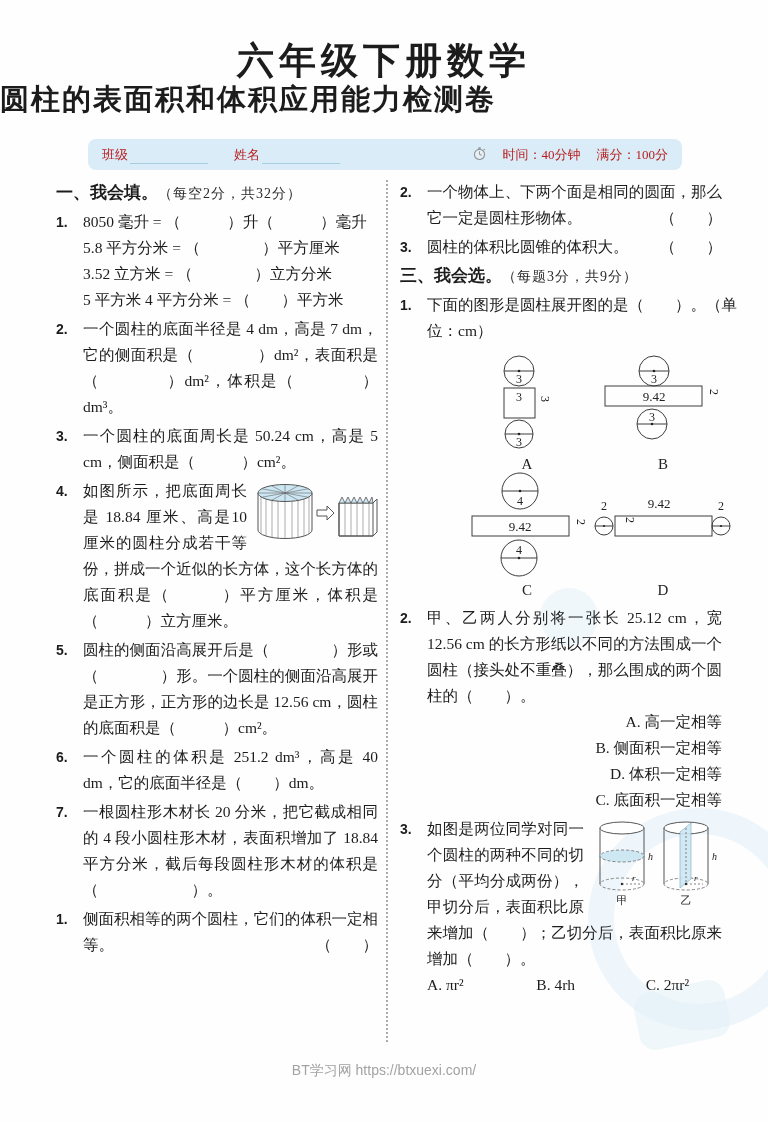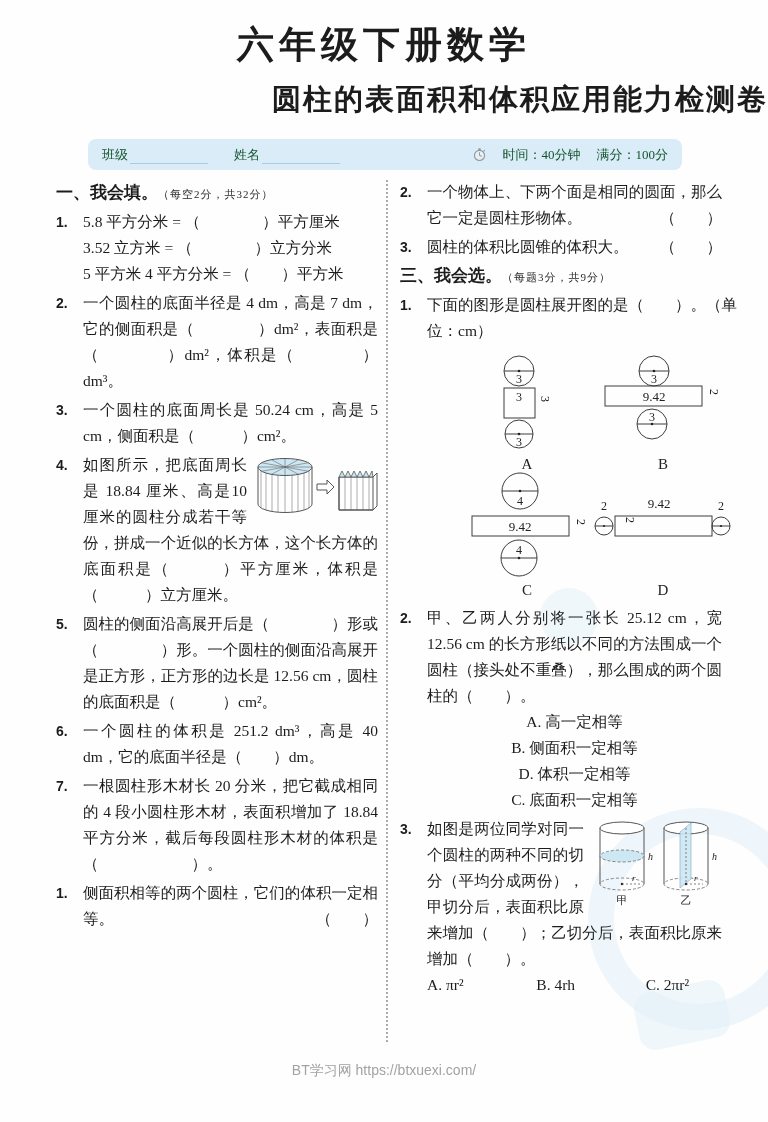--- a/index.html
+++ b/index.html
@@ -4,44 +4,44 @@
 <style>
   html,body{margin:0;padding:0;background:#ffffff;}
   .page{position:relative;width:768px;height:1122px;background:#fefefe;overflow:hidden;
         font-family:"Liberation Serif","DejaVu Serif",serif;color:#1c1c1c;}
   
   .wm{position:absolute;z-index:0;pointer-events:none;}
   .wm-ring{left:588px;top:808px;width:170px;height:170px;border:26px solid #e2f0f8;border-radius:50%;opacity:.6;}
   .wm-dot{left:540px;top:588px;width:58px;height:58px;background:#eaf4fa;border-radius:50%;opacity:.7;}
   .wm-blob{left:636px;top:986px;width:92px;height:58px;background:#e2f0f8;border-radius:16px;opacity:.55;transform:rotate(-12deg);}
   
-  .title{position:absolute;top:20px;left:0;width:100%;text-align:center;font-size:37px;font-weight:700;letter-spacing:5px;z-index:1;}
-  .subtitle{position:absolute;top:80px;left:0;width:100%;text-align:right;font-size:29px;font-weight:700;letter-spacing:2px;z-index:1;}
+  .title{position:absolute;top:36px;left:0;width:100%;text-align:center;font-size:37px;font-weight:700;letter-spacing:5px;z-index:1;}
+  .subtitle{position:absolute;top:80px;left:0;width:100%;text-align:left;font-size:29px;font-weight:700;letter-spacing:2px;z-index:1;}
   
   .hbar{position:absolute;left:88px;top:139px;width:594px;height:31px;background:#d9ecf7;border-radius:8px;
-        display:flex;align-items:center;padding:0 14px;box-sizing:border-box;font-size:13px;color:#14532d;z-index:1;font-family:Liberation Serif, serif;}
+        display:flex;align-items:center;padding:0 14px;box-sizing:border-box;font-size:13px;color:#b91c1c;z-index:1;font-family:Liberation Serif, serif;}
   .hfield{display:flex;align-items:flex-end;margin-right:26px;}
   .hfield .lbl{margin-right:2px;}
   .hline{display:inline-block;width:78px;border-bottom:1.5px solid #a6cde3;height:13px;}
-  .hmeta{display:flex;align-items:center;margin-left:auto;}
+  .hmeta{display:flex;margin-left:auto;}
   .hmeta .m{margin-left:16px;}
   .ticon{width:15px;height:15px;margin-left:6px;}
   
   .col{position:absolute;top:179px;width:322px;z-index:1;font-size:15.5px;line-height:26px;}
   .col-left{left:56px;}
   .col-right{left:400px;}
   .divider{position:absolute;left:386px;top:180px;height:862px;border-left:2px dotted #ababab;z-index:1;}
   .sec{font-weight:700;font-size:17px;margin:1px 0 2px 0;clear:both;}
-  .sec .note{font-weight:400;font-size:11px;color:#2a2a2a;letter-spacing:1px;}
+  .sec .note{font-weight:400;font-size:14px;color:#2a2a2a;letter-spacing:1px;}
   .q{display:flex;margin-bottom:3px;clear:both;}
   .qnum{flex:none;width:27px;font-weight:700;font-family:"Liberation Sans",sans-serif;font-size:14px;line-height:26px;}
   .qbody{flex:1;text-align:justify;}
   .fig-right{float:right;margin:0 0 2px 6px;}
   .tf{float:right;}
-  .optlist div{text-align:center;}
+  .optlist div{text-align:right;}
   .optrow{display:flex;clear:both;gap:33px;}
   .optrow span{flex:1;text-align:left;}
   svg text{font-family:"Liberation Serif","DejaVu Serif",serif;fill:#222;}
   .nets{display:block;margin:4px auto 2px auto;}
   
   .footer{position:absolute;top:1062px;left:0;width:100%;text-align:center;
           font-family:"Liberation Sans","DejaVu Sans",sans-serif;font-size:14px;color:#a3a3a3;z-index:1;}
 </style>
 </head>
 <body>
@@ -81,20 +81,21 @@
 
   <div class="col col-left">
 
     <div class="sec">
       <span>一、我会填。</span><span class="note">（每空2分，共32分）</span>
     </div>
 
     <div class="q">
       <div class="qnum">1.</div>
       <div class="qbody">
+        <div>8050 毫升 = （　　　）升（　　　）毫升</div>
         <div>5.8 平方分米 = （　　　　）平方厘米</div>
         <div>3.52 立方米 = （　　　　）立方分米</div>
         <div>5 平方米 4 平方分米 = （　　）平方米</div>
       </div>
     </div>
 
     <div class="q">
       <div class="qnum">2.</div>
       <div class="qbody">一个圆柱的底面半径是 4 dm，高是 7 dm，它的侧面积是（　　　　）dm²，表面积是（　　　　）dm²，体积是（　　　　）dm³。</div>
     </div>

